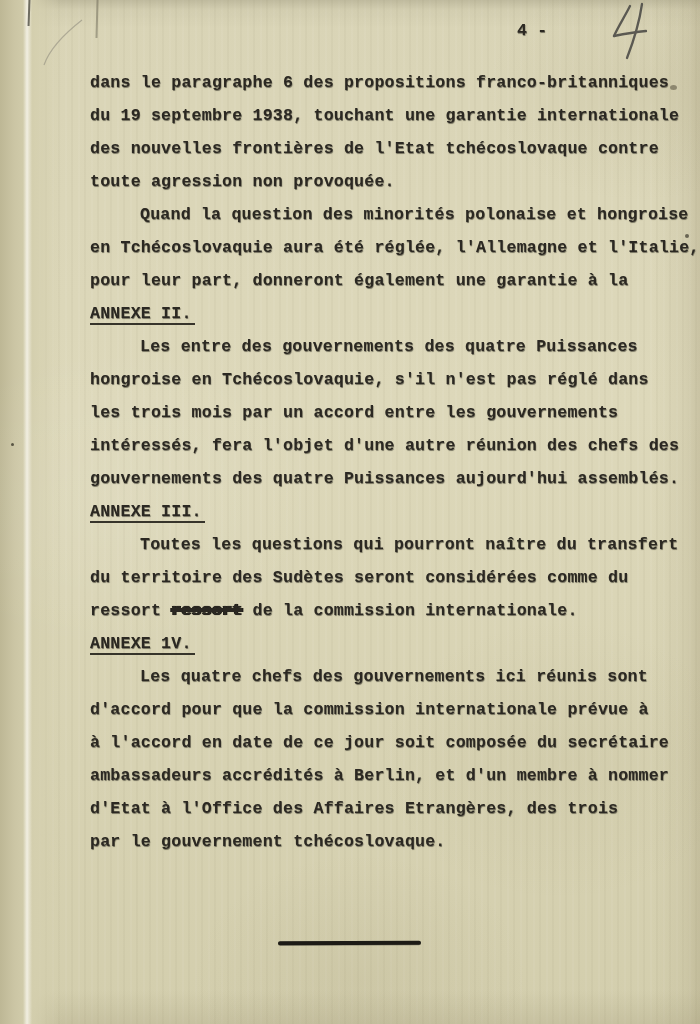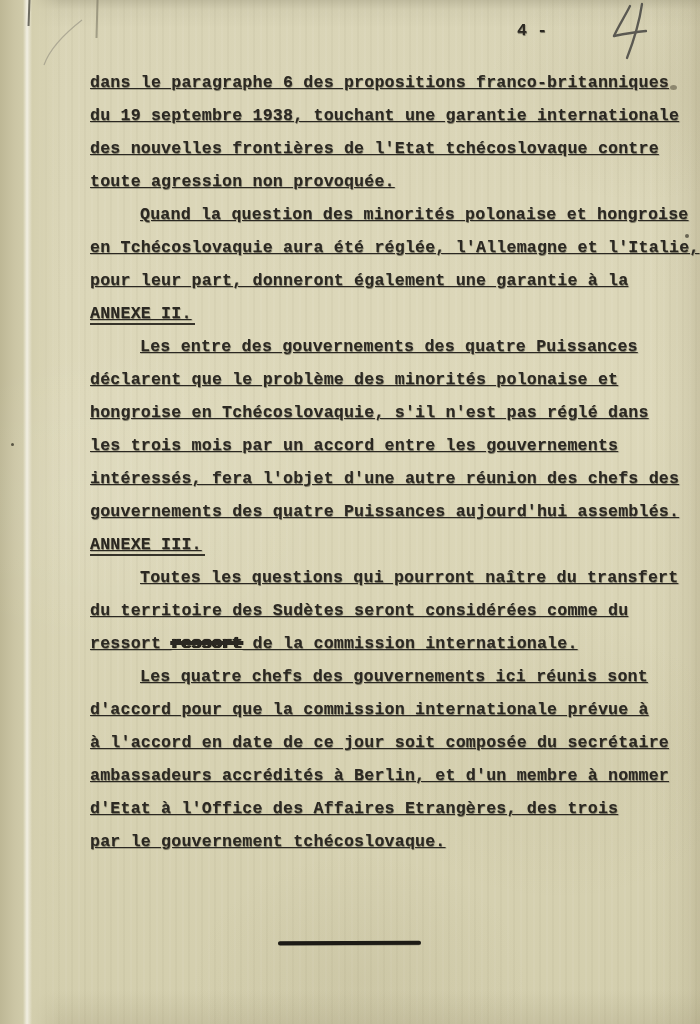--- a/index.html
+++ b/index.html
@@ -33,21 +33,21 @@
   .speck-c { position:absolute; left:11px;  top:443px; width:3px; height:3px; background:rgba(60,56,44,.8);  border-radius:50%; }
 
   .typed {
     color:#2b2822; font-weight:700; font-size:16.6px; letter-spacing:.2px;
     text-shadow:.5px .5px .7px rgba(40,38,30,.55);
   }
   .pageno { position:absolute; left:517px; top:21px; white-space:pre; }
   .hand   { position:absolute; left:610px; top:2px; width:44px; height:60px; }
   .sr     { position:absolute; width:1px; height:1px; overflow:hidden; clip-path:inset(50%); }
 
-  .text-block { position:absolute; left:90px; top:66px; width:606px;text-decoration:underline; }
+  .text-block { position:absolute; left:90px; top:66px; width:606px; }
   .line   { height:33px; line-height:33px; white-space:pre; }
   .line.indent { padding-left:50px; }
   .heading-underline {
     border-bottom:2.5px solid rgba(40,38,30,.92);
     padding-right:3px;
   }
   .overstruck {
     text-decoration:line-through;
     text-decoration-thickness:3.5px;
     text-shadow:0 0 1px #201e18, 1px 0 .5px #201e18, -1px 0 .5px #201e18;
@@ -87,29 +87,29 @@
   <div class="text-block typed">
       <div class="line"><span>dans le paragraphe 6 des propositions franco-britanniques</span></div>
       <div class="line"><span>du 19 septembre 1938, touchant une garantie internationale</span></div>
       <div class="line"><span>des nouvelles frontières de l'Etat tchécoslovaque contre</span></div>
       <div class="line"><span>toute agression non provoquée.</span></div>
       <div class="line indent"><span>Quand la question des minorités polonaise et hongroise</span></div>
       <div class="line"><span>en Tchécoslovaquie aura été réglée, l'Allemagne et l'Italie,</span></div>
       <div class="line"><span>pour leur part, donneront également une garantie à la</span></div>
       <div class="line"><span class="heading-underline">ANNEXE II.</span></div>
       <div class="line indent"><span>Les entre des gouvernements des quatre Puissances</span></div>
-      <div class="line"><span>déclarent que le problème des minorités polonaise et</span></div>
       <div class="line"><span>hongroise en Tchécoslovaquie, s'il n'est pas réglé dans</span></div>
       <div class="line"><span>les trois mois par un accord entre les gouvernements</span></div>
       <div class="line"><span>intéressés, fera l'objet d'une autre réunion des chefs des</span></div>
       <div class="line"><span>gouvernements des quatre Puissances aujourd'hui assemblés.</span></div>
       <div class="line"><span class="heading-underline">ANNEXE III.</span></div>
       <div class="line indent"><span>Toutes les questions qui pourront naître du transfert</span></div>
       <div class="line"><span>du territoire des Sudètes seront considérées comme du</span></div>
       <div class="line"><span>ressort </span><span class="overstruck">ressort</span><span> de la commission internationale.</span></div>
+      <div class="line"><span class="heading-underline">ANNEXE 1V.</span></div>
       <div class="line indent"><span>Les quatre chefs des gouvernements ici réunis sont</span></div>
       <div class="line"><span>d'accord pour que la commission internationale prévue à</span></div>
       <div class="line"><span>à l'accord en date de ce jour soit composée du secrétaire</span></div>
       <div class="line"><span>ambassadeurs accrédités à Berlin, et d'un membre à nommer</span></div>
       <div class="line"><span>d'Etat à l'Office des Affaires Etrangères, des trois</span></div>
       <div class="line"><span>par le gouvernement tchécoslovaque.</span></div>
     </div>
 
   <div class="end-rule"></div>
 

